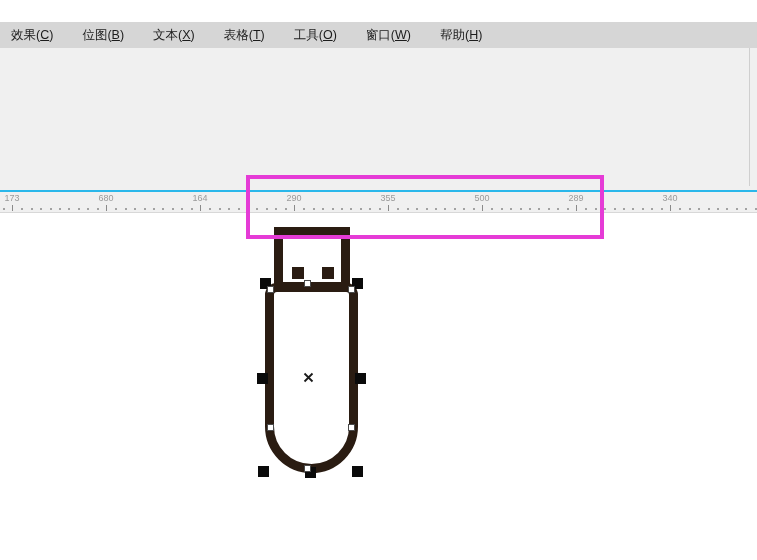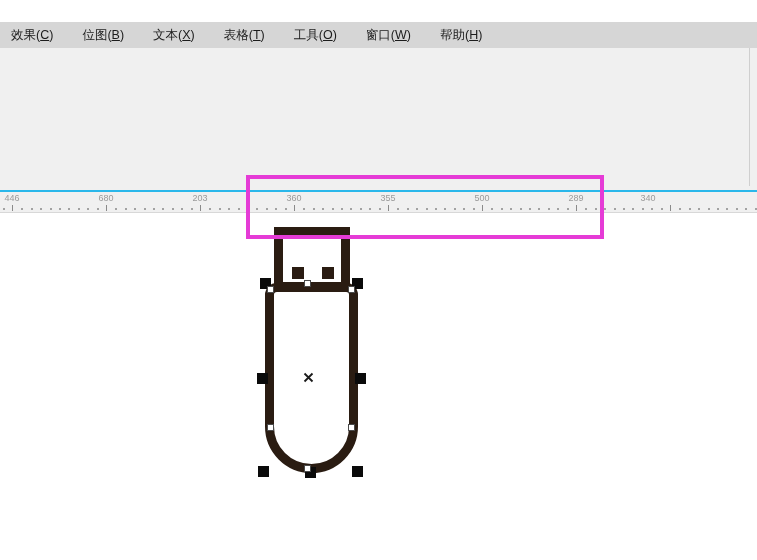--- a/index.html
+++ b/index.html
@@ -402,35 +402,35 @@
           <rect x="1.5" y="7" width="11" height="8" rx="1" fill="#b0b0b0"></rect>
           <path d="M4 7V5a3 3 0 0 1 6 0v2" fill="none" stroke="#b0b0b0" stroke-width="1.8"></path>
         </svg>
     </div>
   </div>
 
   <div class="divider-r"></div>
 
   <div class="ruler">
     <div class="ruler-line"></div>
-  <span class="ruler-num" style="left: 0px;">446</span>
+  <span class="ruler-num" style="left: 0px;">173</span>
       <i class="ruler-major" style="left: 12px;"></i>
       <span class="ruler-num" style="left: 94px;">680</span>
       <i class="ruler-major" style="left: 106px;"></i>
-      <span class="ruler-num" style="left: 188px;">203</span>
+      <span class="ruler-num" style="left: 188px;">164</span>
       <i class="ruler-major" style="left: 200px;"></i>
-      <span class="ruler-num" style="left: 282px;">360</span>
+      <span class="ruler-num" style="left: 282px;">290</span>
       <i class="ruler-major" style="left: 294px;"></i>
       <span class="ruler-num" style="left: 376px;">355</span>
       <i class="ruler-major" style="left: 388px;"></i>
       <span class="ruler-num" style="left: 470px;">500</span>
       <i class="ruler-major" style="left: 482px;"></i>
       <span class="ruler-num" style="left: 564px;">289</span>
       <i class="ruler-major" style="left: 576px;"></i>
-      <span class="ruler-num" style="left: 636px;">340</span>
+      <span class="ruler-num" style="left: 658px;">340</span>
       <i class="ruler-major" style="left: 670px;"></i>
       <span class="ruler-num" style="left: 752px;">335</span>
       <i class="ruler-dot" style="left: 2.6px;"></i>
       <i class="ruler-dot" style="left: 21.4px;"></i>
       <i class="ruler-dot" style="left: 30.8px;"></i>
       <i class="ruler-dot" style="left: 40.2px;"></i>
       <i class="ruler-dot" style="left: 49.6px;"></i>
       <i class="ruler-dot" style="left: 59px;"></i>
       <i class="ruler-dot" style="left: 68.4px;"></i>
       <i class="ruler-dot" style="left: 77.8px;"></i>

